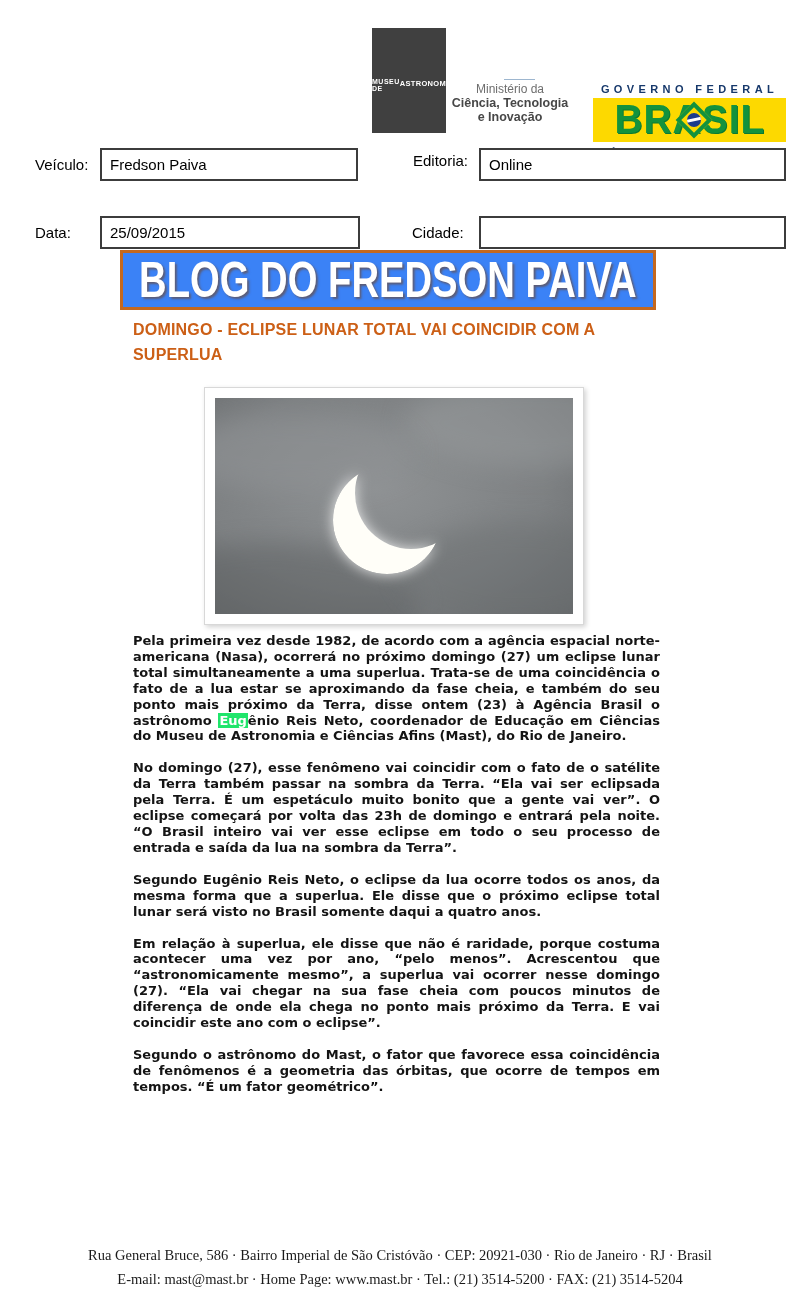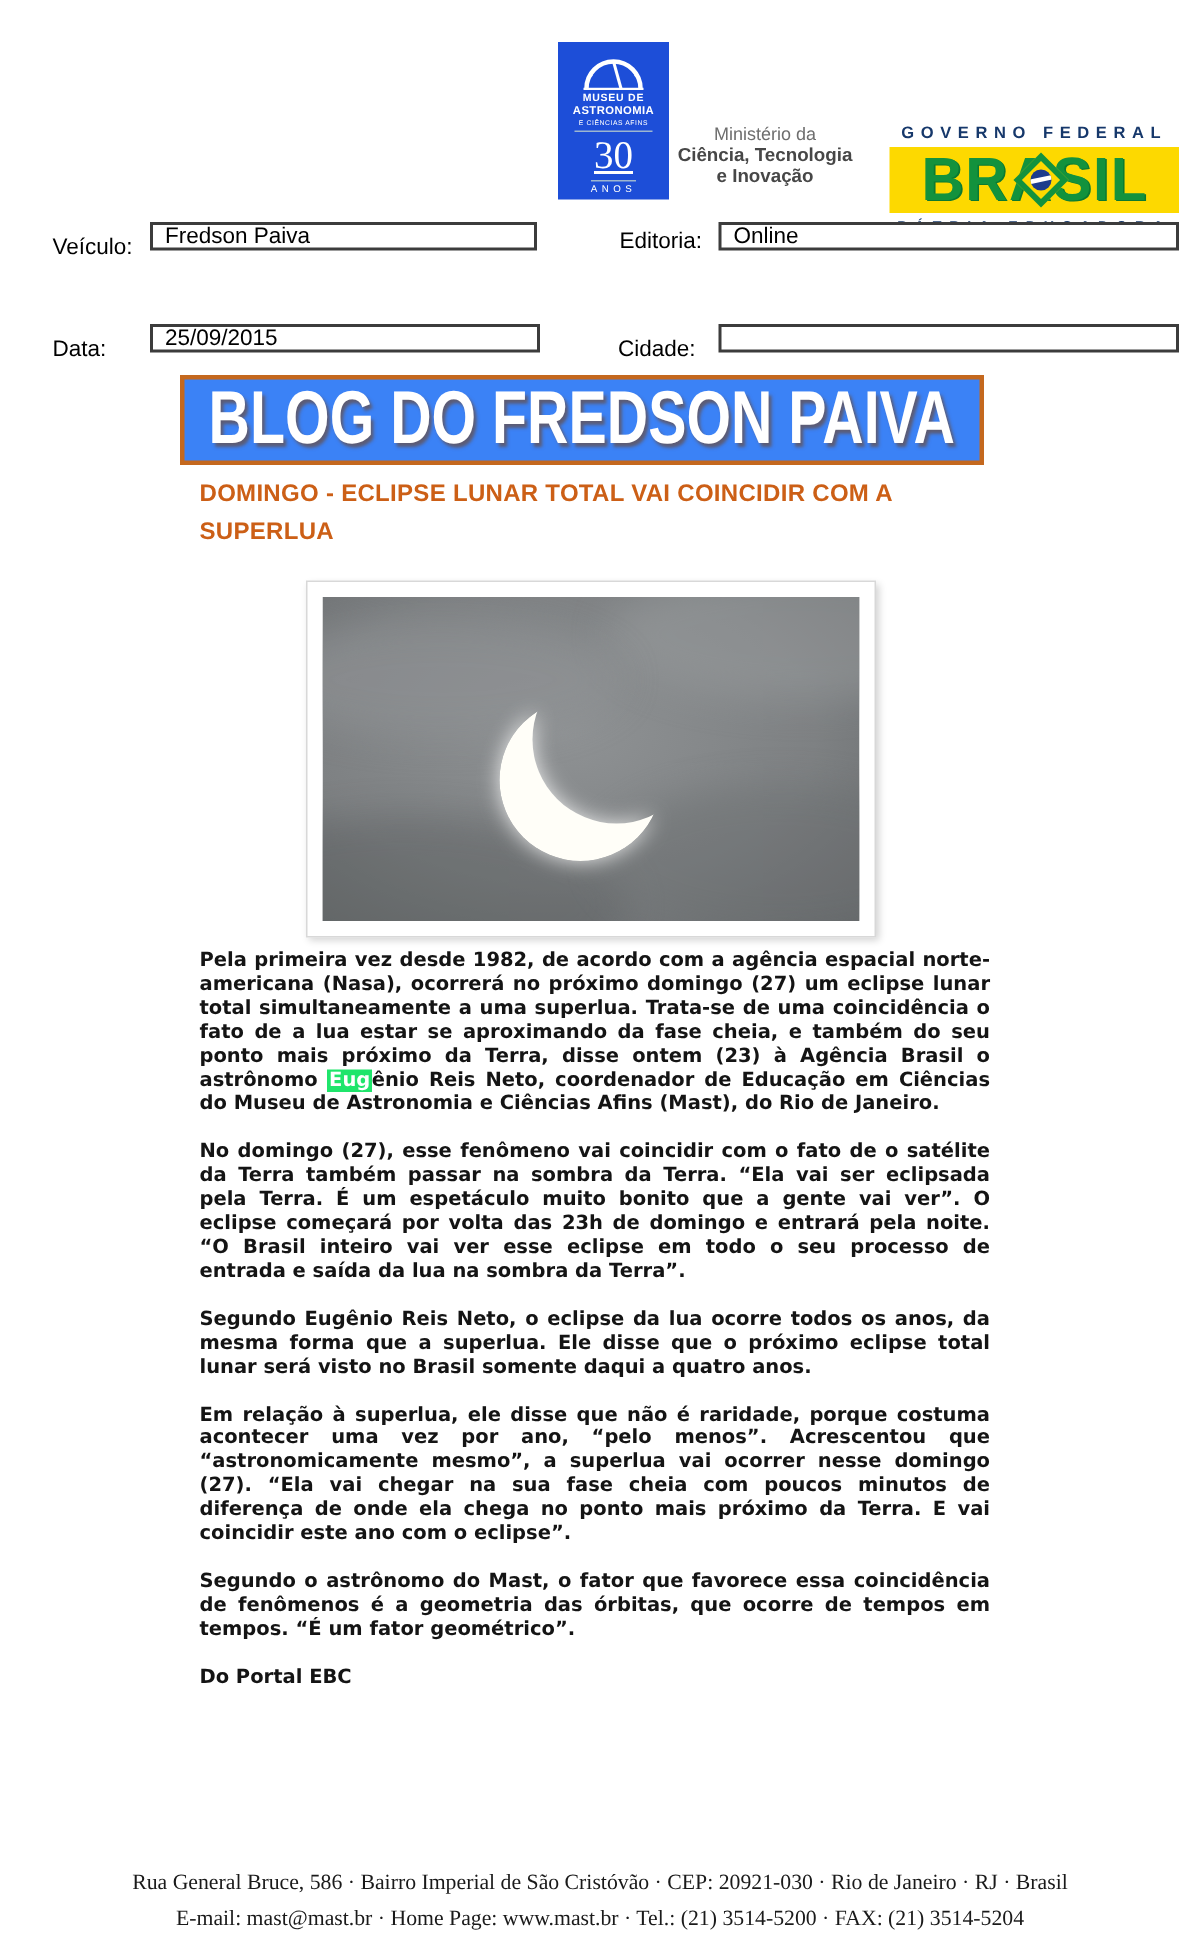--- a/index.html
+++ b/index.html
@@ -11,23 +11,23 @@
     height: 1290px;
     margin: 0 auto;
     background: #ffffff;
     overflow: hidden;
   }
 
   
   .mast-logo {
     position: absolute; left: 372px; top: 28px;
     width: 74px; height: 105px;
-    background: #1d4ed8;
+    background: #404040;
     color: #ffffff;
-    display: flex; flex-direction: column; align-items: center;
+    display: flex; flex-direction: row; align-items: center;
     padding-top: 6px;
   }
   .mast-dome { width: 44px; height: 26px; }
   .mast-line1 { font-size: 7px; font-weight: bold; letter-spacing: .5px; margin-top: 2px; }
   .mast-line2 { font-size: 7.5px; font-weight: bold; letter-spacing: .3px; }
   .mast-line3 { font-size: 4.5px; letter-spacing: .4px; margin-top: 1px; }
   .mast-rule { width: 52px; border-top: 1px solid #9db6cf; margin: 3px 0 0; }
   .mast-30 { font-family: "Liberation Serif", serif; font-size: 26px; line-height: 32px; font-weight: normal; text-decoration: underline; }
   .mast-anos { font-size: 6.5px; letter-spacing: 3px; border-top: 1px solid #9db6cf; padding-top: 2px; }
 
@@ -66,21 +66,21 @@
   }
   .gov-flag .globe::after {
     content: ""; position: absolute; left: -2px; top: 5px;
     width: 20px; height: 3px; background: #ffffff; transform: rotate(-12deg);
   }
   .gov-bottom { margin-top: 4px; font-size: 9.5px; font-weight: bold; color: #16386b; letter-spacing: 5.2px; text-align: center; white-space: nowrap; }
 
   
   .f-label { position: absolute; font-size: 15px; color: #000000; }
   .f-box {
-    position: absolute; height: 19px;
+    position: absolute; height: 33px;
     border: 2px solid #3c3c3c; background: #ffffff;
     font-family: "Liberation Sans", sans-serif;
     font-size: 15px; color: #000000; padding: 0 8px;
     outline: none;
   }
 
   
   .banner {
     position: absolute; left: 120px; top: 250px;
     width: 536px; height: 60px;
@@ -216,21 +216,20 @@
         </g>
     </svg>
   </div>
 
   <div class="article">
     <p><span>Pela primeira vez desde 1982, de acordo com a agência espacial norte-americana (Nasa), ocorrerá no próximo domingo (27) um eclipse lunar total simultaneamente a uma superlua. Trata-se de uma coincidência o fato de a lua estar se aproximando da fase cheia, e também do seu ponto mais próximo da Terra, disse ontem (23) à Agência Brasil o astrônomo </span><span class="hl">Eug</span><span>ênio Reis Neto, coordenador de Educação em Ciências do Museu de Astronomia e Ciências Afins (Mast), do Rio de Janeiro.</span></p>
     <p>No domingo (27), esse fenômeno vai coincidir com o fato de o satélite da Terra também passar na sombra da Terra. “Ela vai ser eclipsada pela Terra. É um espetáculo muito bonito que a gente vai ver”. O eclipse começará por volta das 23h de domingo e entrará pela noite. “O Brasil inteiro vai ver esse eclipse em todo o seu processo de entrada e saída da lua na sombra da Terra”.</p>
     <p>Segundo Eugênio Reis Neto, o eclipse da lua ocorre todos os anos, da mesma forma que a superlua. Ele disse que o próximo eclipse total lunar será visto no Brasil somente daqui a quatro anos.</p>
     <p>Em relação à superlua, ele disse que não é raridade, porque costuma acontecer uma vez por ano, “pelo menos”. Acrescentou que “astronomicamente mesmo”, a superlua vai ocorrer nesse domingo (27). “Ela vai chegar na sua fase cheia com poucos minutos de diferença de onde ela chega no ponto mais próximo da Terra. E vai coincidir este ano com o eclipse”.</p>
     <p>Segundo o astrônomo do Mast, o fator que favorece essa coincidência de fenômenos é a geometria das órbitas, que ocorre de tempos em tempos. “É um fator geométrico”.</p>
-    <p class="byline">Do Portal EBC</p>
   </div>
 
   <div class="footer">
     <div>Rua General Bruce, 586 · Bairro Imperial de São Cristóvão · CEP: 20921-030 · Rio de Janeiro · RJ · Brasil</div>
     <div>E-mail: mast@mast.br · Home Page: www.mast.br · Tel.: (21) 3514-5200 · FAX: (21) 3514-5204</div>
   </div>
 
 </div>
 
 </body></html>

